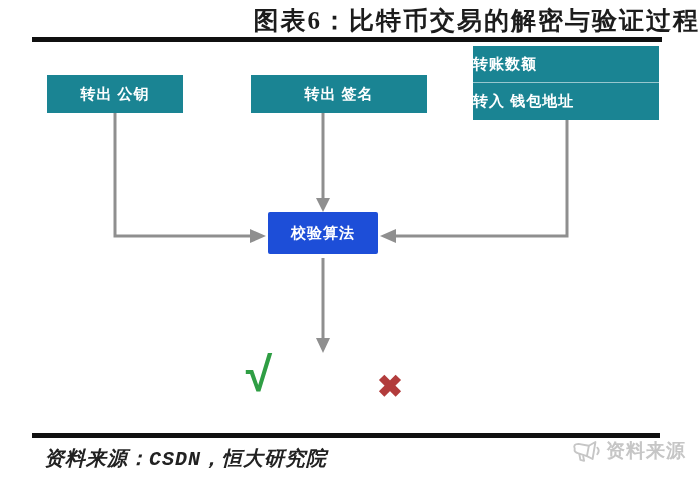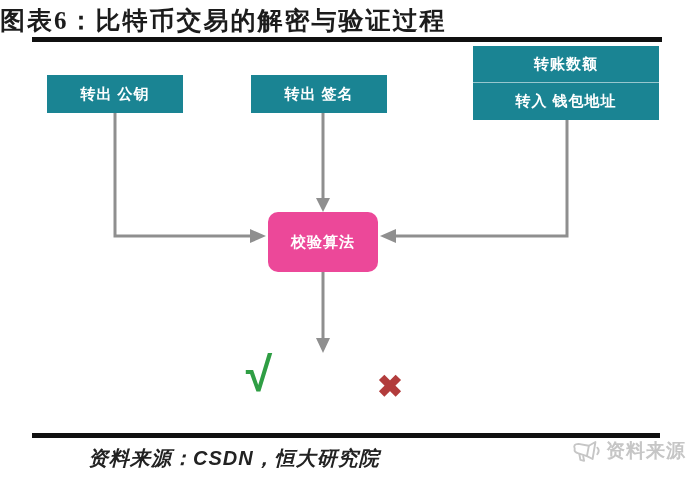--- a/index.html
+++ b/index.html
@@ -1,63 +1,63 @@
 <!DOCTYPE html>
 <html><head>
 <meta charset="utf-8">
 <style>
   html,body{margin:0;padding:0;background:#ffffff;}
   .page{
     position:relative;width:700px;height:478px;background:#ffffff;overflow:hidden;
     font-family:"Liberation Sans",sans-serif;
   }
   .title{
-    position:absolute;top:4px;left:0;width:700px;text-align:left;
+    position:absolute;top:4px;left:0;width:700px;text-align:right;
     font-family:"Liberation Serif",serif;font-weight:bold;font-size:25px;
     letter-spacing:2px;color:#1c1c1c;
   }
   .rule{position:absolute;background:#101010;}
   .rule-top{left:32px;top:37px;width:630px;height:5px;}
   .rule-bottom{left:32px;top:433px;width:628px;height:5px;}
   .box{
     position:absolute;background:#1A8493;color:#ffffff;
     display:flex;align-items:center;justify-content:center;
     font-weight:bold;font-size:15px;letter-spacing:1px;
   }
   .box-left{left:47px;top:75px;width:136px;height:38px;}
-  .box-mid{left:251px;top:75px;width:136px;height:38px;}
+  .box-mid{left:251px;top:75px;width:176px;height:38px;}
   .box-right{left:473px;top:46px;width:186px;height:74px;flex-direction:column;padding:0;}
   .box-row{
-    width:100%;height:37px;display:flex;align-items:center;justify-content:center;
+    width:100%;height:37px;display:flex;align-items:center;justify-content:flex-start;
     box-sizing:border-box;
   }
   .box-row.row-top{border-bottom:1px solid rgba(255,255,255,0.55);}
   .verify-box{
-    position:absolute;left:268px;top:212px;width:110px;height:60px;
-    background:#ec4899;border-radius:10px;color:#ffffff;
+    position:absolute;left:268px;top:212px;width:110px;height:42px;
+    background:#1d4ed8;border-radius:2px;color:#ffffff;
     display:flex;align-items:center;justify-content:center;
     font-weight:bold;font-size:15px;letter-spacing:1px;
   }
   .arrows{position:absolute;left:0;top:0;width:700px;height:478px;pointer-events:none;}
   .result-check{
     position:absolute;left:234px;top:350px;width:50px;text-align:center;
     color:#2F9E44;font-size:48px;font-weight:bold;line-height:1.05;
   }
   .result-or{
     position:absolute;left:296px;top:372px;width:52px;text-align:center;
     color:#111111;font-size:27px;font-weight:bold;letter-spacing:2px;
   }
   .result-cross{
     position:absolute;left:368px;top:368px;width:44px;text-align:center;
     color:#B23C3C;font-size:31px;font-weight:bold;
   }
   .source{
     position:absolute;left:44px;top:445px;
-    font-family:Liberation Sans, sans-serif;font-style:italic;font-weight:bold;
-    font-size:20px;color:#222222;letter-spacing:1px;margin-left:44px;
+    font-family:Liberation Mono, monospace;font-style:italic;font-weight:bold;
+    font-size:20px;color:#222222;letter-spacing:1px;
   }
   .watermark{
     position:absolute;left:570px;top:437px;display:flex;align-items:center;gap:4px;
     color:#c6c6c6;
   }
   .watermark-text{font-size:19px;font-weight:bold;letter-spacing:1px;}
 </style>
 </head>
 <body>
 

